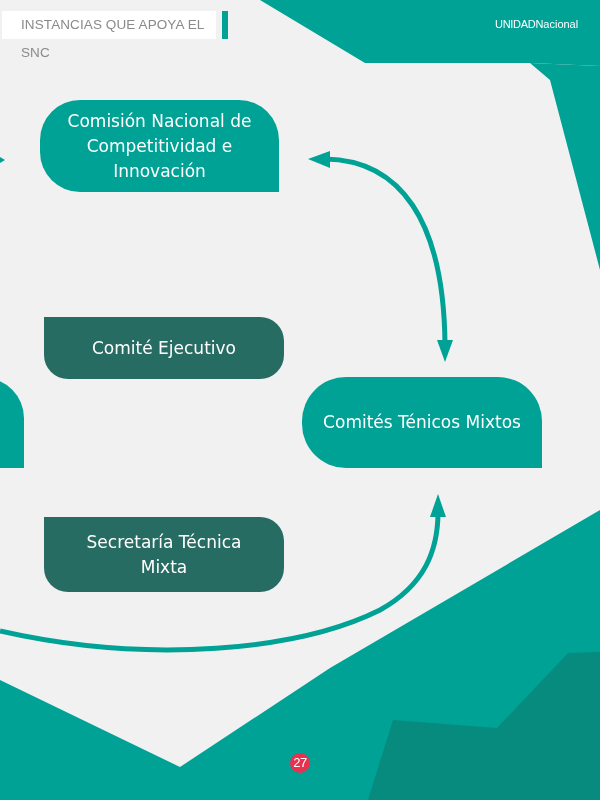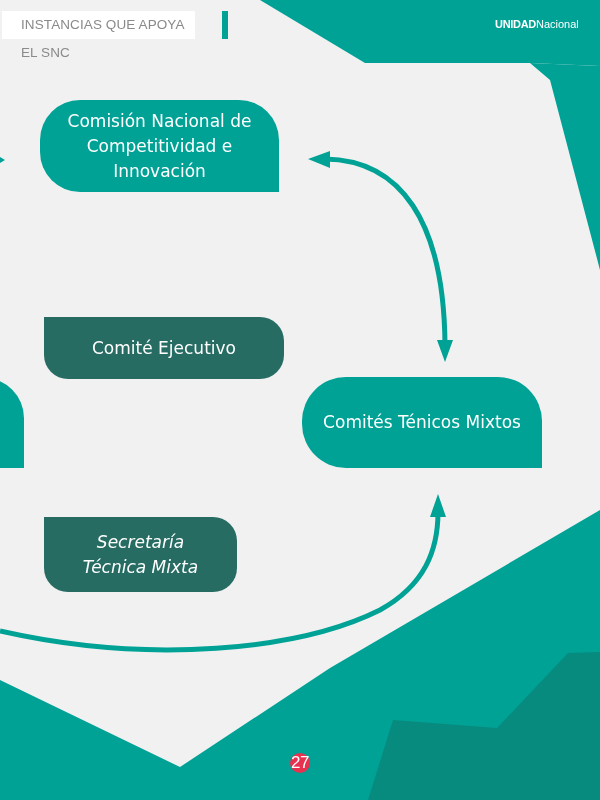--- a/index.html
+++ b/index.html
@@ -1,31 +1,31 @@
 <!DOCTYPE html>
 <html><head>
 <meta charset="utf-8">
 <style>
   html, body { margin: 0; padding: 0; }
   body { width: 600px; height: 800px; position: relative; overflow: hidden; background: #f1f1f1; font-family: "DejaVu Sans", sans-serif; }
   .bg-svg { position: absolute; left: 0; top: 0; width: 600px; height: 800px; }
-  .header-label { position: absolute; left: 2px; top: 11px; width: 193px; height: 28px; background: #ffffff; color: #8a8a8a; font-family: "Liberation Sans", sans-serif; font-size: 13.5px; line-height: 28px; padding-left: 19px; box-sizing: border-box; letter-spacing: 0.1px; }
+  .header-label { position: absolute; left: 2px; top: 11px; width: 214px; height: 28px; background: #ffffff; color: #8a8a8a; font-family: "Liberation Sans", sans-serif; font-size: 13.5px; line-height: 28px; padding-left: 19px; box-sizing: border-box; letter-spacing: 0.1px; }
   .header-bar { position: absolute; left: 222px; top: 11px; width: 6px; height: 28px; background: #00a296; }
   .brand { position: absolute; left: 495px; top: 18px; color: #ffffff; font-family: "Liberation Sans", sans-serif; font-size: 11px; }
-  .brand b { font-weight: 700; letter-spacing: -0.3px; }
+  .brand b { font-weight: 400; letter-spacing: -0.3px; }
   .brand span.light { font-weight: 400; }
   .box { position: absolute; color: #ffffff; font-family: "DejaVu Sans", sans-serif; font-size: 17px; text-align: center; display: flex; align-items: center; justify-content: center; line-height: 25px; box-sizing: border-box; }
   .teal { background: #00a296; }
   .dark { background: #276c62; }
   .box-cnci { left: 40px; top: 100px; width: 239px; height: 92px; border-radius: 40px 40px 0 40px; padding: 8px 16px; }
   .box-ce { left: 44px; top: 317px; width: 240px; height: 62px; border-radius: 0 24px 24px 24px; }
   .box-ctm { left: 302px; top: 377px; width: 240px; height: 91px; border-radius: 44px 44px 0 44px; padding: 1px 20px; }
-  .box-stm { left: 44px; top: 517px; width: 193px; height: 75px; border-radius: 0 24px 24px 24px; padding: 0 20px; font-style: italic; }
+  .box-stm { left: 44px; top: 517px; width: 240px; height: 75px; border-radius: 0 24px 24px 24px; padding: 0 20px; }
   .box-left { left: -40px; top: 378px; width: 64px; height: 90px; border-radius: 0 40px 0 0; }
-  .page-num { position: absolute; left: 290px; top: 753px; width: 20px; height: 20px; border-radius: 50%; background: #e8314f; color: #ffffff; font-family: "Liberation Sans", sans-serif; font-size: 17px; line-height: 20px; text-align: center; letter-spacing: -0.5px; }
+  .page-num { position: absolute; left: 290px; top: 753px; width: 20px; height: 20px; border-radius: 50%; background: #e8314f; color: #ffffff; font-family: "Liberation Sans", sans-serif; font-size: 13px; line-height: 20px; text-align: center; letter-spacing: -0.5px; }
 </style>
 </head>
 <body>
 
 <svg class="bg-svg" viewBox="0 0 600 800">
 
   <polygon fill="#00a296" points="260,0 600,0 600,66 530,63 365,63"></polygon>
 
   <polygon fill="#00a296" points="530,63 600,66 600,270 550,80"></polygon>
 

